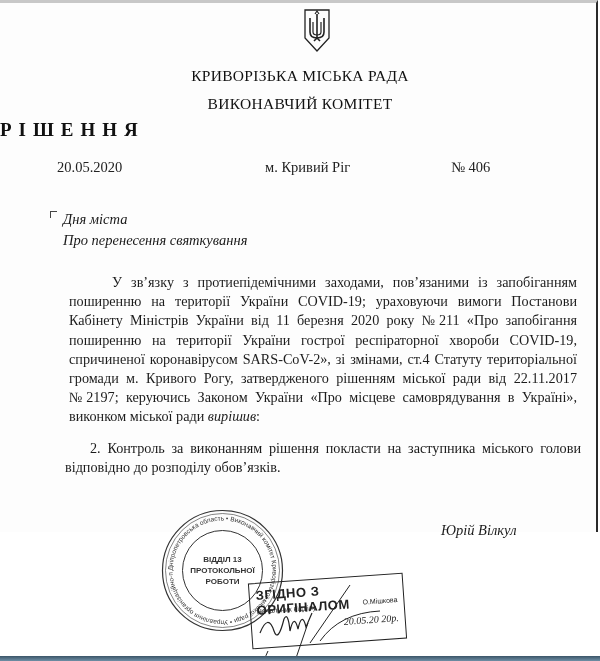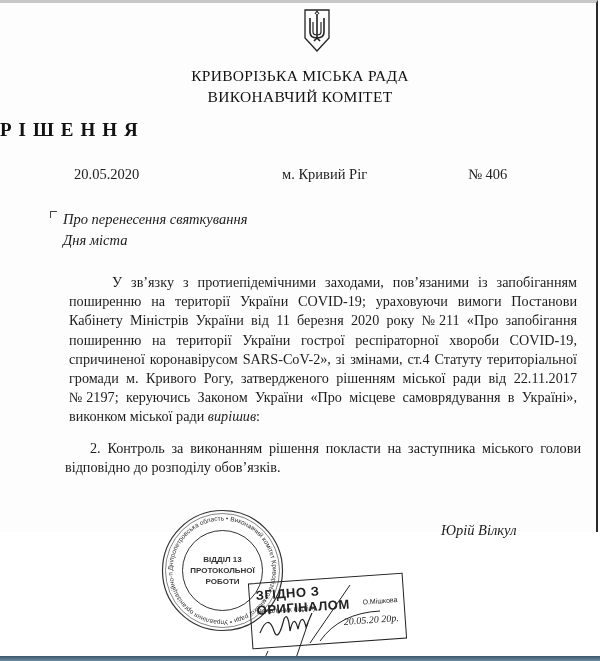--- a/index.html
+++ b/index.html
@@ -22,27 +22,27 @@
       background: linear-gradient(#3b5568, #6f8fa6);
     }
     .emblem {
       position: absolute; left: 303px; top: 5px; width: 28px; height: 45px;
     }
     .org {
       position: absolute; left: 0; width: 600px; text-align: center;
       font-size: 15.5px; letter-spacing: 0.3px; color: #111;
     }
     .org.l1 { top: 64px; }
-    .org.l2 { top: 85px; }
+    .org.l2 { top: 92px; }
     .decision-title {
       position: absolute; left: 0; top: 116px; width: 600px; text-align: left;
       font-size: 19px; font-weight: bold; letter-spacing: 7px; color: #111;
     }
     .meta {
-      position: absolute; top: 163px; font-size: 14.5px; color: #222; margin-left: 17px;
+      position: absolute; top: 156px; font-size: 14.5px; color: #222;
     }
     .meta.date { left: 57px; }
     .meta.city { left: 265px; }
     .meta.num { left: 451px; }
     .corner-mark {
       position: absolute; left: 50px; top: 208px; width: 6px; height: 6px;
       border-top: 1px solid #444; border-left: 1px solid #444;
     }
     .subject {
       position: absolute; left: 63px; top: 206px;
@@ -106,22 +106,22 @@
   <div class="org l1">КРИВОРІЗЬКА МІСЬКА РАДА</div>
   <div class="org l2">ВИКОНАВЧИЙ  КОМІТЕТ</div>
   <div class="decision-title">РІШЕННЯ</div>
 
   <div class="meta date">20.05.2020</div>
   <div class="meta city">м. Кривий Ріг</div>
   <div class="meta num">№ 406</div>
 
   <div class="corner-mark"></div>
   <div class="subject">
+    <div>Дня міста</div>
     <div>Про перенесення святкування</div>
-    <div>Дня міста</div>
   </div>
 
   <div class="body-text">
     <p><span>У зв’язку з протиепідемічними заходами, пов’язаними із запобіганням поширенню на території України COVID-19; ураховуючи вимоги Постанови Кабінету Міністрів України від 11 березня 2020 року №211 «Про запобігання поширенню на території України гострої респіраторної хвороби COVID-19, спричиненої коронавірусом SARS-CoV-2», зі змінами, ст.4 Статуту територіальної громади м. Кривого Рогу, затвердженого рішенням міської ради від 22.11.2017 №2197; керуючись Законом України «Про місцеве самоврядування в Україні», виконком міської ради </span><span class="em">вирішив</span><span>:</span></p>
   </div>
 
 
   <div class="item2">
     <span class="n">2.</span>
     <span>Контроль за виконанням рішення покласти на заступника міського голови відповідно до розподілу обов’язків.</span>

